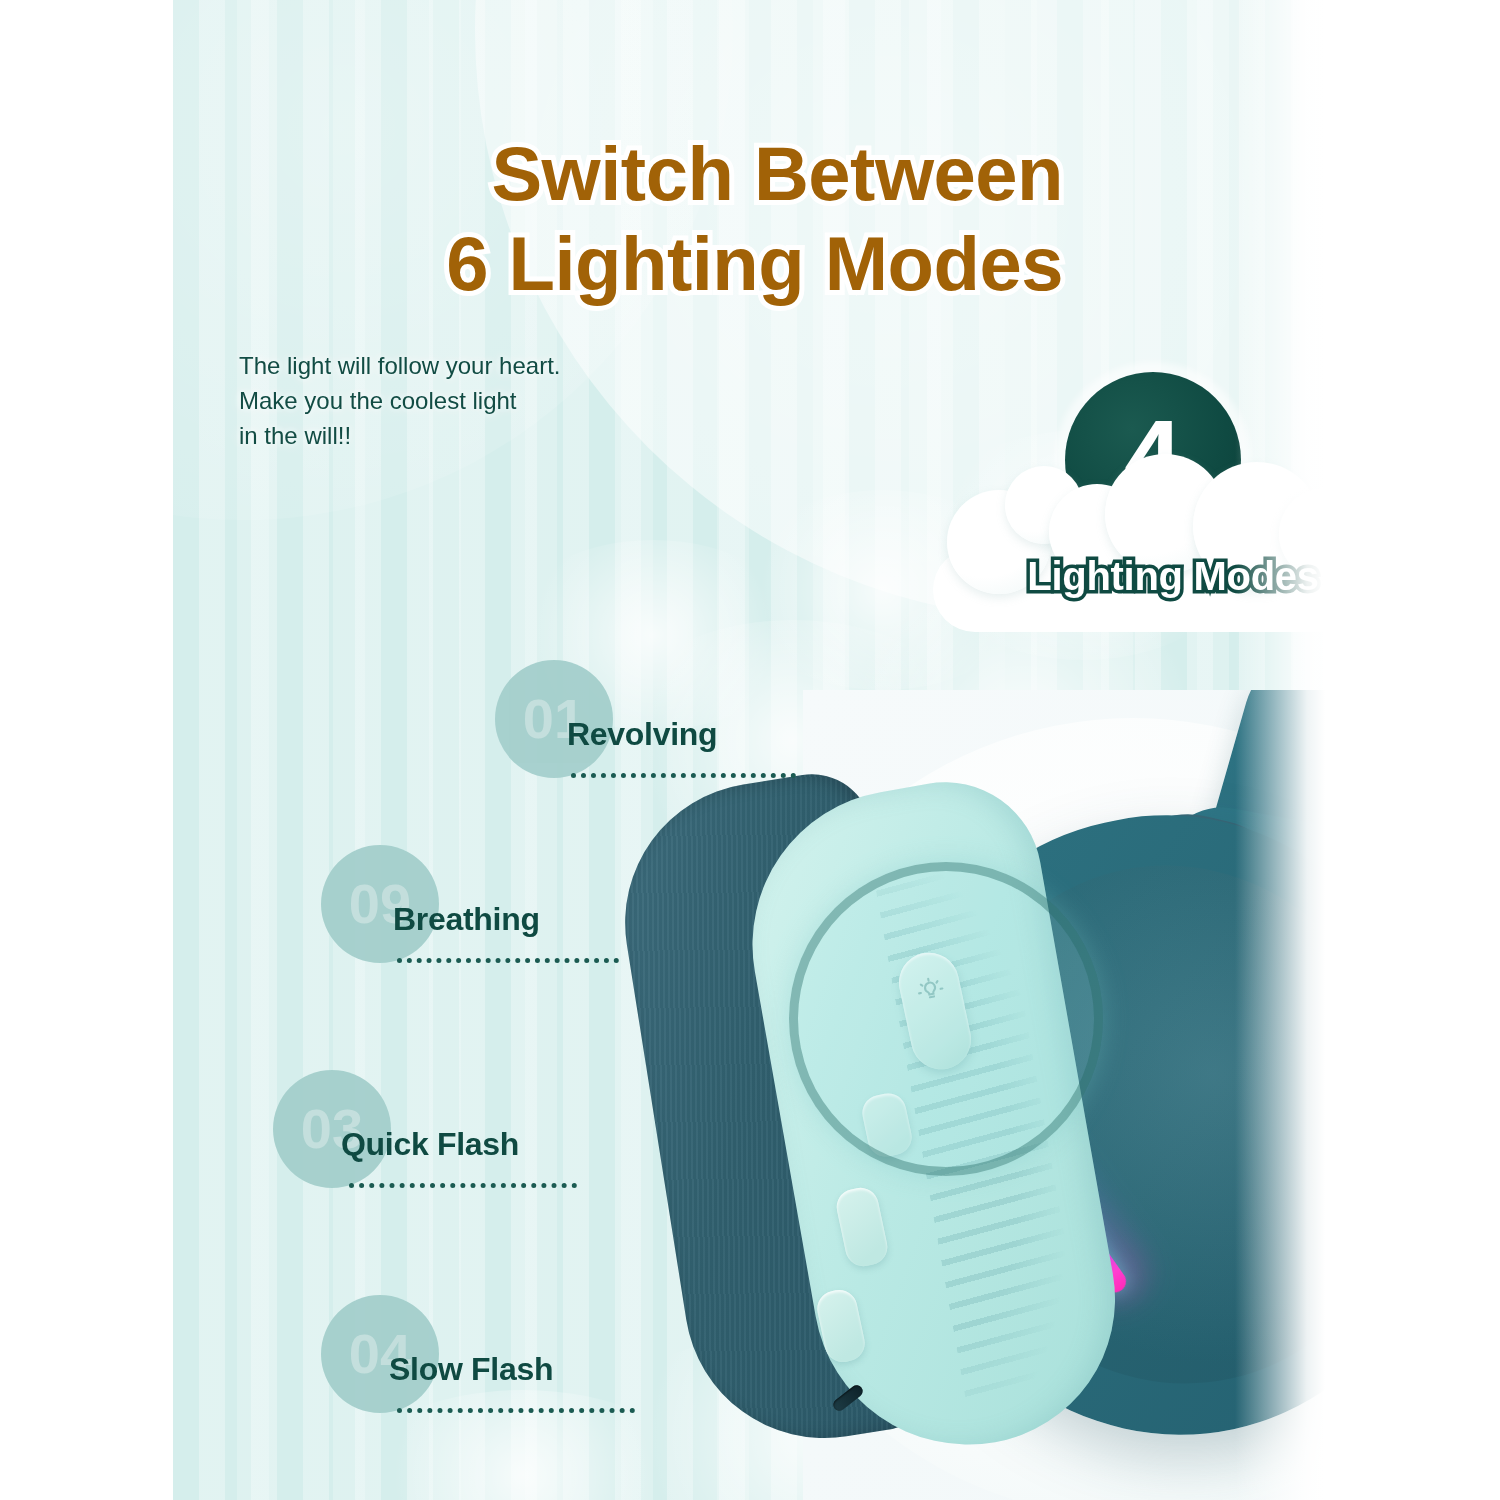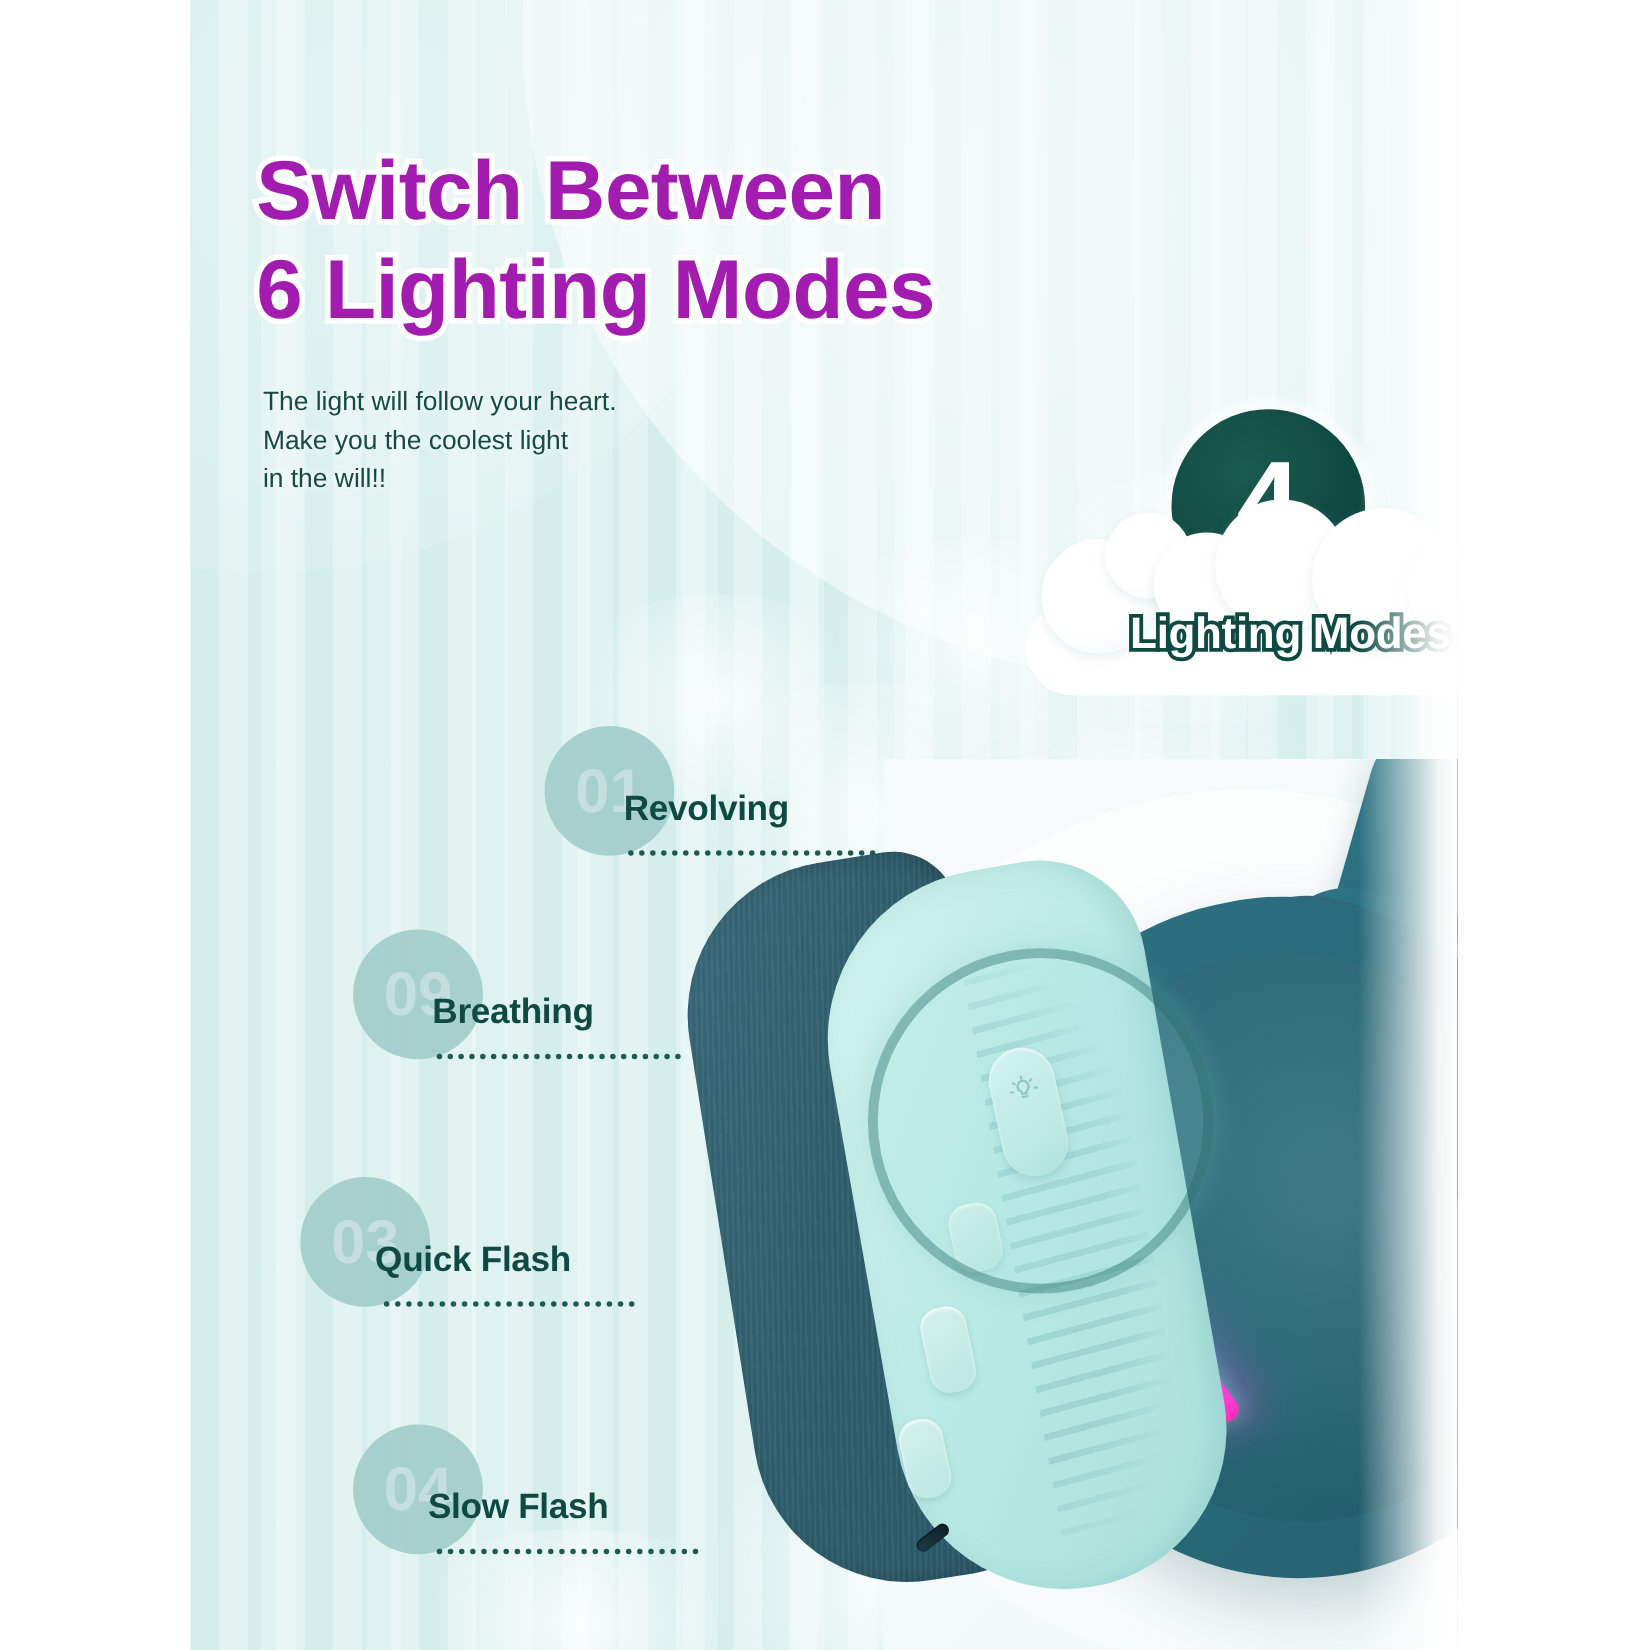--- a/index.html
+++ b/index.html
@@ -46,24 +46,25 @@
   .wisp.w4{left:640px;top:590px;width:420px;height:280px;}
   .wisp.w5{left:740px;top:430px;width:340px;height:230px;}
   .wisp.w6{left:420px;top:1330px;width:440px;height:210px;}
   .wisp.w7{left:640px;top:1360px;width:420px;height:200px;}
   .wisp.w8{left:180px;top:1390px;width:340px;height:170px;}
 
   
   #headline{
     position:absolute;left:60px;top:78px;width:830px;
     font-size:76px;line-height:1.19;font-weight:800;letter-spacing:-0.5px;
-    color:#a21caf;
+    color:#a16207;
     -webkit-text-stroke:10px #ffffff;
     paint-order:stroke fill;
     text-shadow:0 0 2px #ffffff;
+    text-align:right;
   }
   #headline .ln{display:block;}
 
   
   #subtext{
     position:absolute;left:66px;top:348px;width:640px;
     font-size:24px;line-height:1.46;font-weight:400;color:#124c44;
     text-shadow:0 0 7px rgba(255,255,255,0.95),0 0 14px rgba(255,255,255,0.8);
   }
   #subtext .ln{display:block;}

